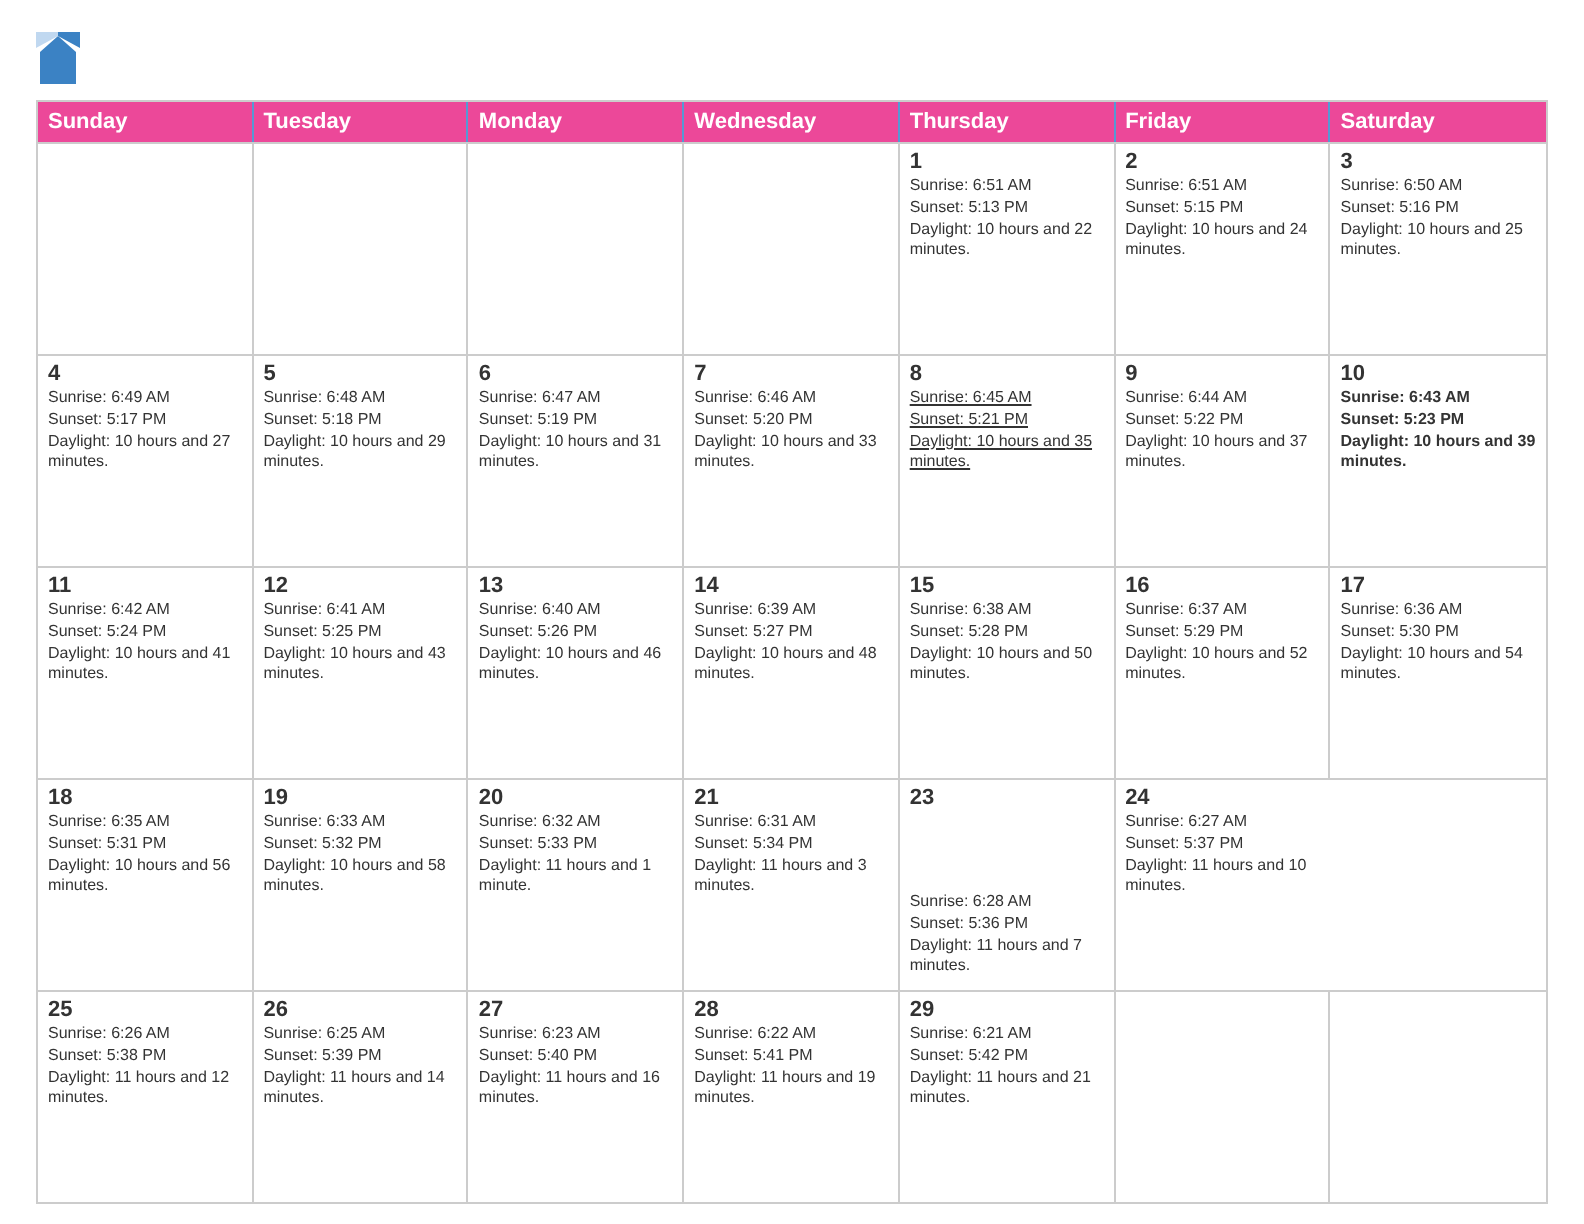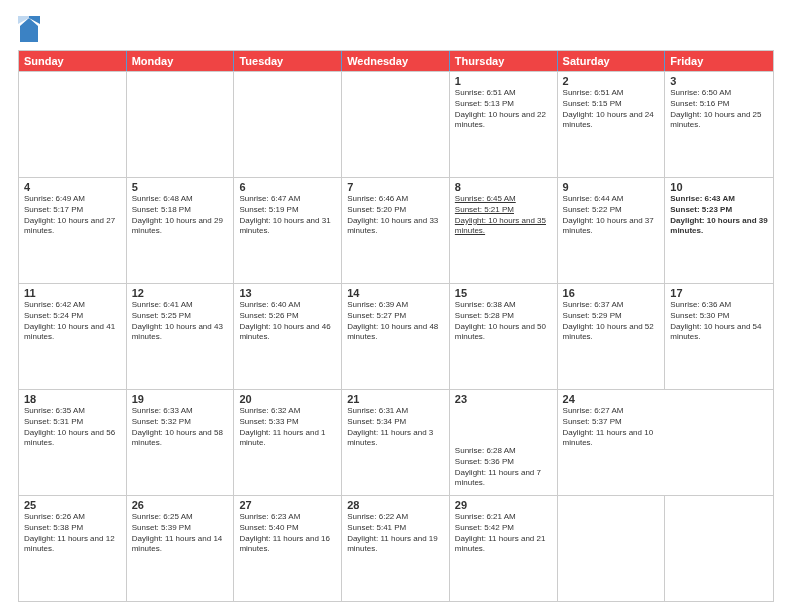--- a/index.html
+++ b/index.html
@@ -62,21 +62,21 @@
     }
     .calendar {
       flex: 1;
       display: flex;
       flex-direction: column;
       border: 1px solid #ccc;
     }
     .cal-header {
       display: grid;
       grid-template-columns: repeat(7, 1fr);
-      background: #ef4444;
+      background: #ec4899;
     }
     .cal-header-cell {
       color: #fff;
       font-size: 11px;
       font-weight: bold;
       padding: 4px 5px;
       border-right: 1px solid #5599d4;
     }
     .cal-header-cell:last-child { border-right: none; }
     .cal-body {
@@ -134,26 +134,26 @@
     </div>
     <div class="title-area">
       <div class="month-title"></div>
       <div class="location"></div>
     </div>
   </div>
 
   <div class="calendar">
     <div class="cal-header" id="cal-header">
         <div class="cal-header-cell">Sunday</div>
+        <div class="cal-header-cell">Tuesday</div>
         <div class="cal-header-cell">Monday</div>
-        <div class="cal-header-cell">Tuesday</div>
         <div class="cal-header-cell">Wednesday</div>
         <div class="cal-header-cell">Thursday</div>
+        <div class="cal-header-cell">Friday</div>
         <div class="cal-header-cell">Saturday</div>
-        <div class="cal-header-cell">Friday</div>
       </div>
     <div class="cal-body" id="cal-body">
         <div class="cal-row">
           <div class="cal-cell empty"></div>
           <div class="cal-cell empty"></div>
           <div class="cal-cell empty"></div>
           <div class="cal-cell empty"></div>
           <div class="cal-cell">
             <div class="day-num">1</div>
             <div class="day-info" style="white-space: pre-line;">Sunrise: 6:51 AM

